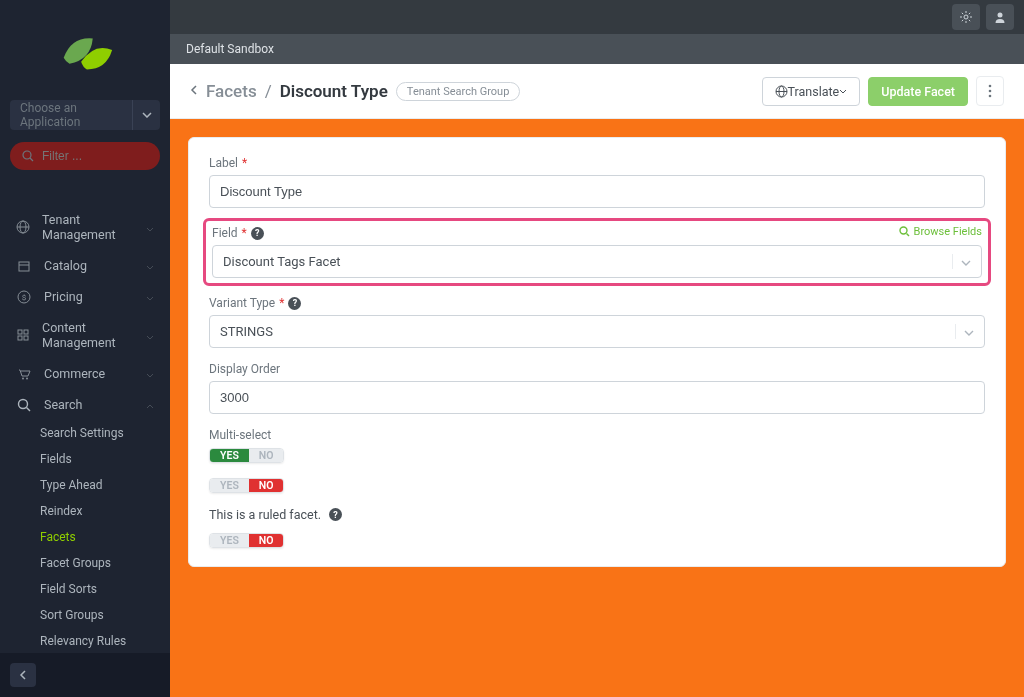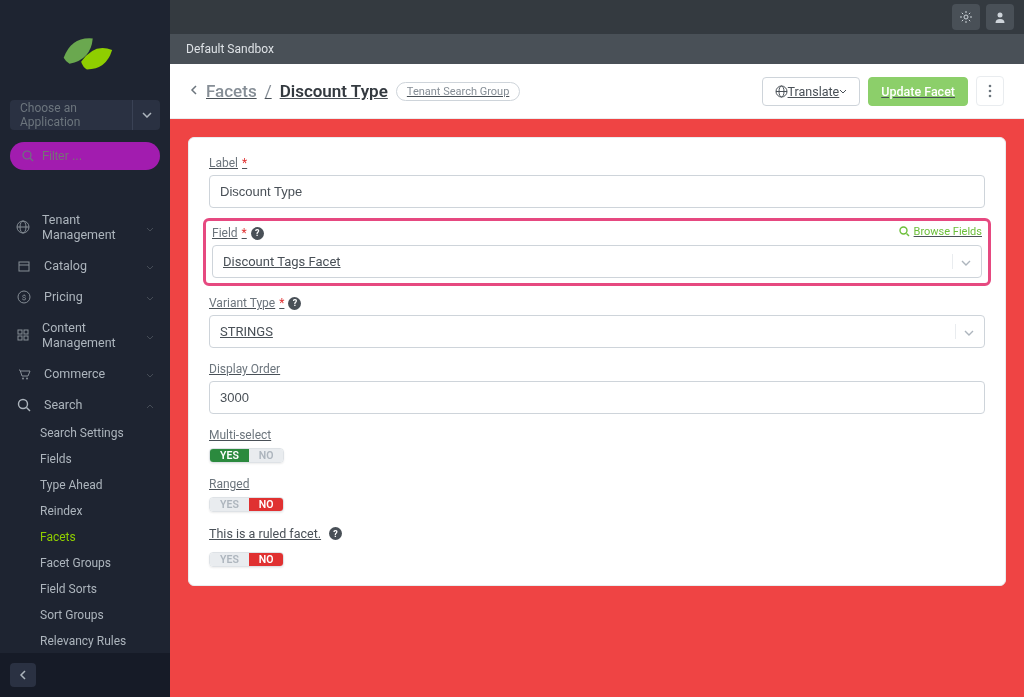--- a/index.html
+++ b/index.html
@@ -7,36 +7,36 @@
 
 .app { display: flex; height: 697px; width: 1024px; overflow: hidden; }
 
 
 .sidebar { width: 170px; background: #1e2431; color: #adb5bd; display: flex; flex-direction: column; position: relative; }
 .logo { display: flex; justify-content: center; padding: 28px 0 22px; }
 .logo svg { width: 62px; height: 50px; }
 .app-select { margin: 0 10px 12px; background: #2a3142; border-radius: 4px; display: flex; align-items: center; height: 30px; overflow: hidden; }
 .app-select-text { flex: 1; padding: 16px 10px; font-size: 12px; color: #6c757d; }
 .app-select-caret { width: 28px; display: flex; align-items: center; justify-content: center; border-left: 1px solid #3a4255; height: 100%; }
-.filter-box { margin: 0 10px 14px; background: #a21caf; border-radius: 16px; display: flex; align-items: center; height: 28px; padding: 0 12px; }
+.filter-box { margin: 0 10px 14px; background: #7f1d1d; border-radius: 16px; display: flex; align-items: center; height: 28px; padding: 0 12px; }
 .filter-box input { background: transparent; border: none; outline: none; color: #adb5bd; font-size: 12px; width: 100%; }
 .filter-box svg { margin-right: 8px; flex-shrink: 0; }
 
 .nav { flex: 1; overflow: auto; margin-top: 20px; }
 .nav-item { display: flex; align-items: center; padding: 8px 16px; font-size: 12.5px; color: #adb5bd; cursor: pointer; gap: 12px; }
 .nav-item .icon { width: 16px; display: flex; justify-content: center; }
 .nav-item .caret { margin-left: auto; opacity: 0.5; }
 .nav-sub { padding: 6px 16px 6px 40px; font-size: 12px; color: #adb5bd; cursor: pointer; }
 .nav-sub.active { color: #8fce00; }
 
 .sidebar-footer { background: #161b27; padding: 10px; }
 .collapse-btn { background: #2a3142; border-radius: 4px; width: 26px; height: 24px; display: flex; align-items: center; justify-content: center; }
 
 
-.main { flex: 1; display: flex; flex-direction: column; background: #ef4444; text-decoration: underline; }
+.main { flex: 1; display: flex; flex-direction: column; background: #f97316; }
 
 .topbar { background: #343a40; height: 34px; display: flex; justify-content: flex-end; align-items: center; padding: 0 10px; gap: 6px; }
 .topbar-btn { background: #495057; width: 28px; height: 26px; border-radius: 4px; display: flex; align-items: center; justify-content: center; color: #ced4da; }
 
 .sandbox-bar { background: #495057; color: #dee2e6; font-size: 12px; padding: 8px 16px; }
 
 .page-header { background: #fff; border-bottom: 1px solid #e9ecef; padding: 12px 20px; display: flex; align-items: center; gap: 8px; }
 .breadcrumb { display: flex; align-items: center; gap: 8px; font-size: 17px; }
 .breadcrumb .back { color: #6c757d; font-size: 14px; }
 .breadcrumb .parent { color: #868e96; font-weight: 500; }
@@ -321,23 +321,20 @@
           <div class="form-label">
             <span>Multi-select</span>
           </div>
           <div class="toggle yes">
             <span class="on">YES</span>
             <span class="off">NO</span>
           </div>
         </div>
 
         <div class="form-group">
-          <div class="form-label">
-            <span>Ranged</span>
-          </div>
           <div class="toggle no">
             <span class="on">YES</span>
             <span class="off">NO</span>
           </div>
         </div>
 
         <div class="ruled-row">
           <span>This is a ruled facet.</span>
           <span class="help-icon">?</span>
         </div>

